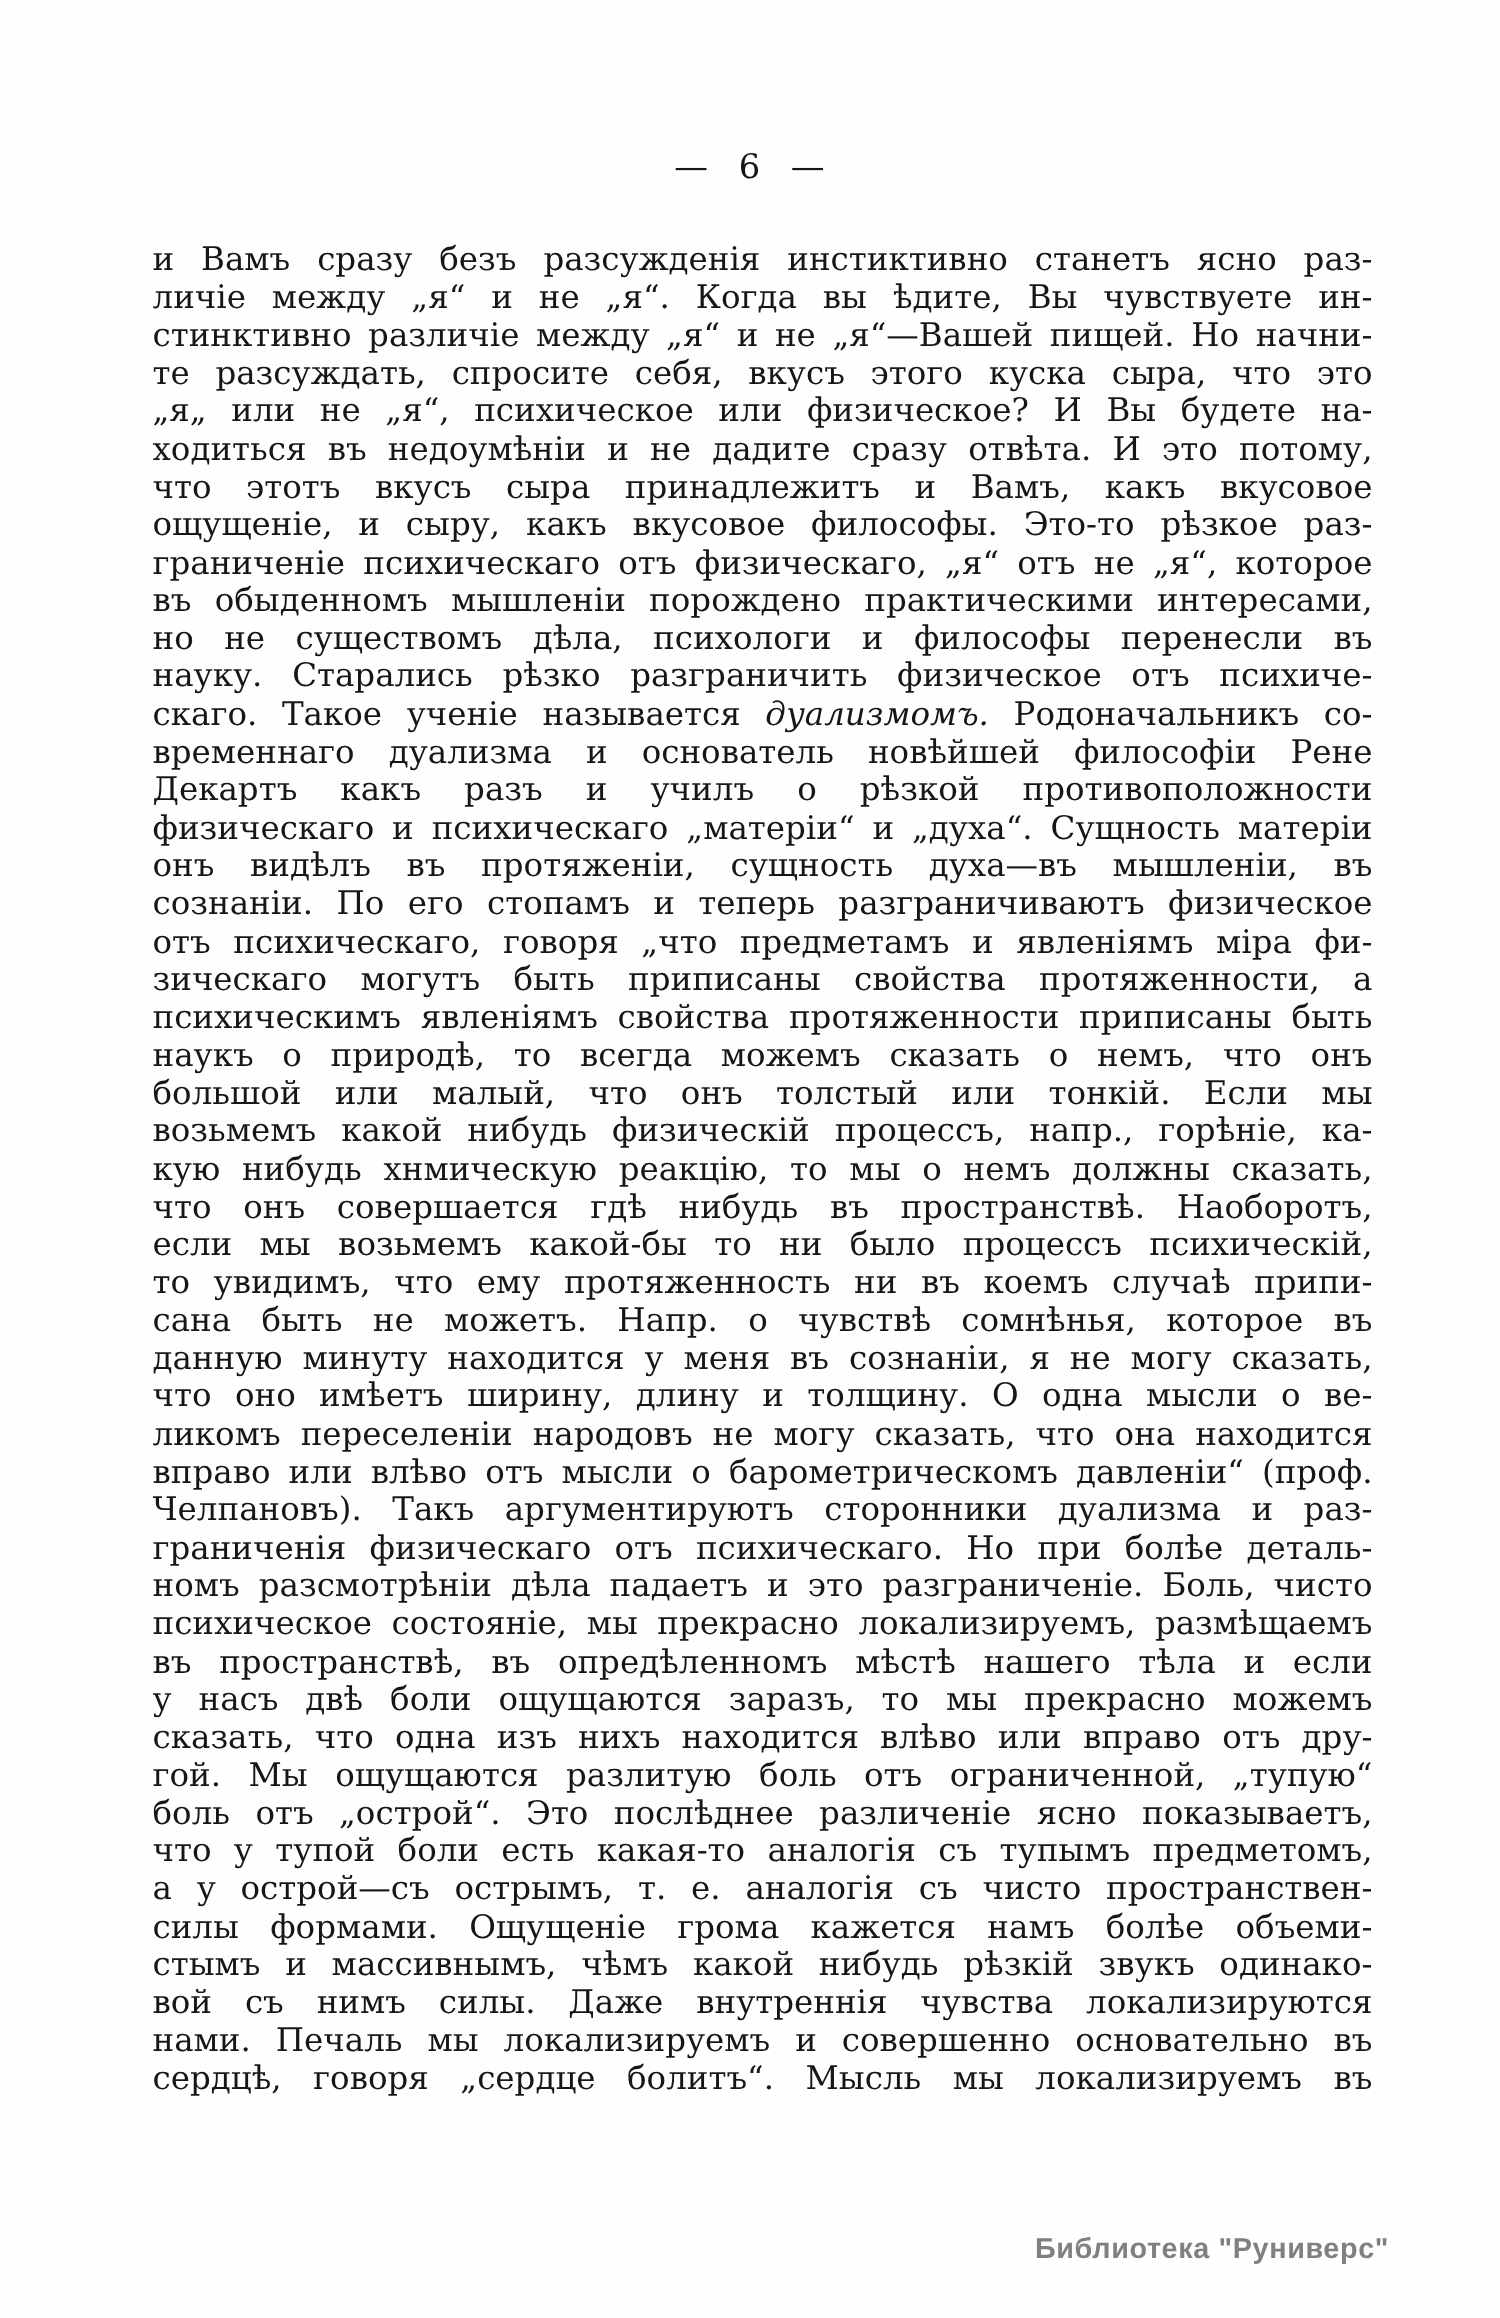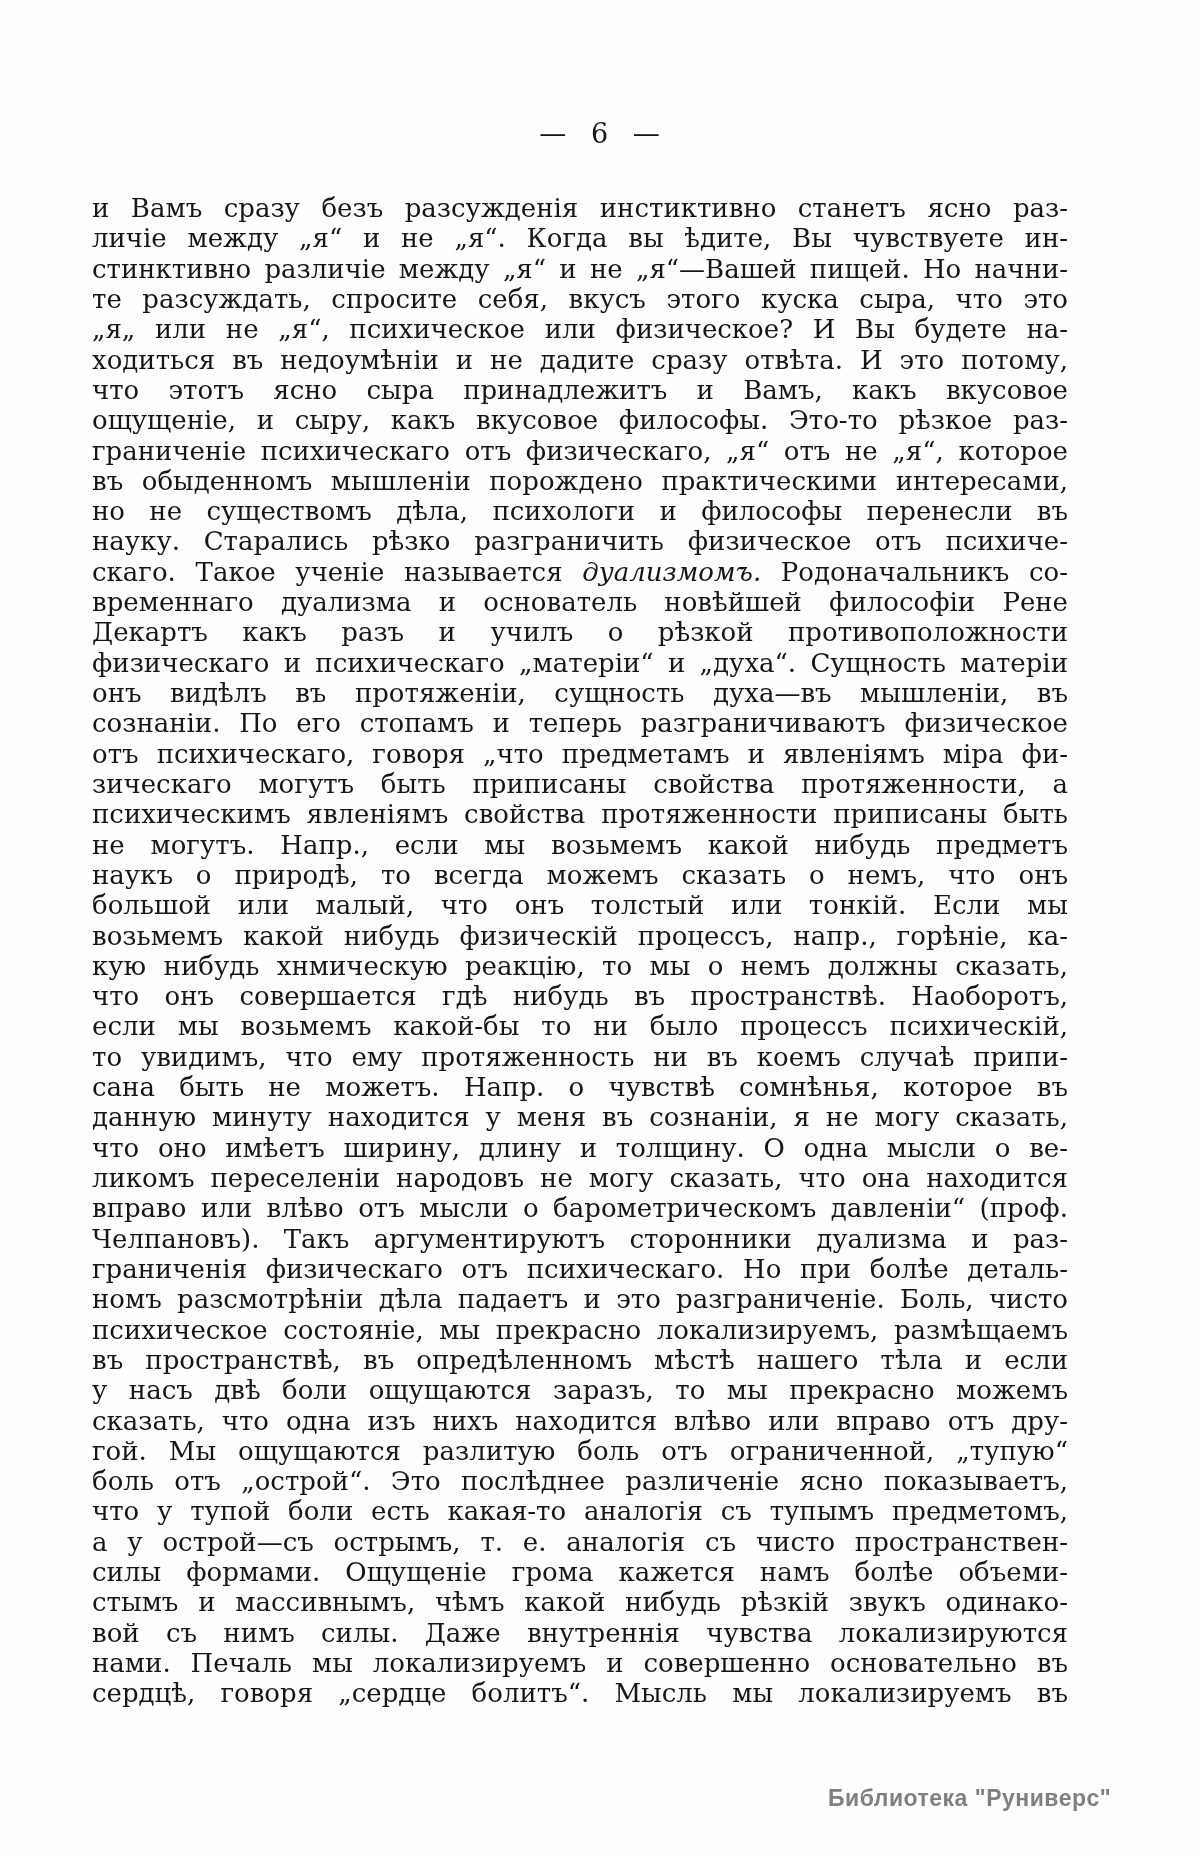--- a/index.html
+++ b/index.html
@@ -22,21 +22,21 @@
     position:absolute;
     top:118px;left:0;width:1200px;
     text-align:center;
     font-size:27px;
     color:var(--ink);
     word-spacing:14px;
     letter-spacing:1px;
   }
   .text-block{
     position:absolute;
-    left:92px;top:193px;width:976px;
+    left:122px;top:193px;width:976px;
     color:var(--ink);
     font-size:26px;
   }
   .text-line{
     height:30.32px;
     line-height:30.32px;
     text-align:justify;
     text-align-last:justify;
     text-justify:inter-word;
     overflow:hidden;
@@ -61,36 +61,35 @@
 
   <div class="page-number">— 6 —</div>
 
   <div class="text-block">
       <div class="text-line">и Вамъ сразу безъ разсужденія инстиктивно станетъ ясно раз-</div>
       <div class="text-line">личіе между „я“ и не „я“. Когда вы ѣдите, Вы чувствуете ин-</div>
       <div class="text-line">стинктивно различіе между „я“ и не „я“—Вашей пищей. Но начни-</div>
       <div class="text-line">те разсуждать, спросите себя, вкусъ этого куска сыра, что это</div>
       <div class="text-line">„я„ или не „я“, психическое или физическое? И Вы будете на-</div>
       <div class="text-line">ходиться въ недоумѣніи и не дадите сразу отвѣта. И это потому,</div>
-      <div class="text-line">что этотъ ясно сыра принадлежитъ и Вамъ, какъ вкусовое</div>
+      <div class="text-line">что этотъ вкусъ сыра принадлежитъ и Вамъ, какъ вкусовое</div>
       <div class="text-line">ощущеніе, и сыру, какъ вкусовое философы. Это-то рѣзкое раз-</div>
       <div class="text-line">граниченіе психическаго отъ физическаго, „я“ отъ не „я“, которое</div>
       <div class="text-line">въ обыденномъ мышленіи порождено практическими интересами,</div>
       <div class="text-line">но не существомъ дѣла, психологи и философы перенесли въ</div>
       <div class="text-line">науку. Старались рѣзко разграничить физическое отъ психиче-</div>
       <div class="text-line">скаго. Такое ученіе называется <i>дуализмомъ.</i> Родоначальникъ со-</div>
       <div class="text-line">временнаго дуализма и основатель новѣйшей философіи Рене</div>
       <div class="text-line">Декартъ какъ разъ и училъ о рѣзкой противоположности</div>
       <div class="text-line">физическаго и психическаго „матеріи“ и „духа“. Сущность матеріи</div>
       <div class="text-line">онъ видѣлъ въ протяженіи, сущность духа—въ мышленіи, въ</div>
       <div class="text-line">сознаніи. По его стопамъ и теперь разграничиваютъ физическое</div>
       <div class="text-line">отъ психическаго, говоря „что предметамъ и явленіямъ міра фи-</div>
       <div class="text-line">зическаго могутъ быть приписаны свойства протяженности, а</div>
       <div class="text-line">психическимъ явленіямъ свойства протяженности приписаны быть</div>
-      <div class="text-line">не могутъ. Напр., если мы возьмемъ какой нибудь предметъ</div>
       <div class="text-line">наукъ о природѣ, то всегда можемъ сказать о немъ, что онъ</div>
       <div class="text-line">большой или малый, что онъ толстый или тонкій. Если мы</div>
       <div class="text-line">возьмемъ какой нибудь физическій процессъ, напр., горѣніе, ка-</div>
       <div class="text-line">кую нибудь хнмическую реакцію, то мы о немъ должны сказать,</div>
       <div class="text-line">что онъ совершается гдѣ нибудь въ пространствѣ. Наоборотъ,</div>
       <div class="text-line">если мы возьмемъ какой-бы то ни было процессъ психическій,</div>
       <div class="text-line">то увидимъ, что ему протяженность ни въ коемъ случаѣ припи-</div>
       <div class="text-line">сана быть не можетъ. Напр. о чувствѣ сомнѣнья, которое въ</div>
       <div class="text-line">данную минуту находится у меня въ сознаніи, я не могу сказать,</div>
       <div class="text-line">что оно имѣетъ ширину, длину и толщину. О одна мысли о ве-</div>

